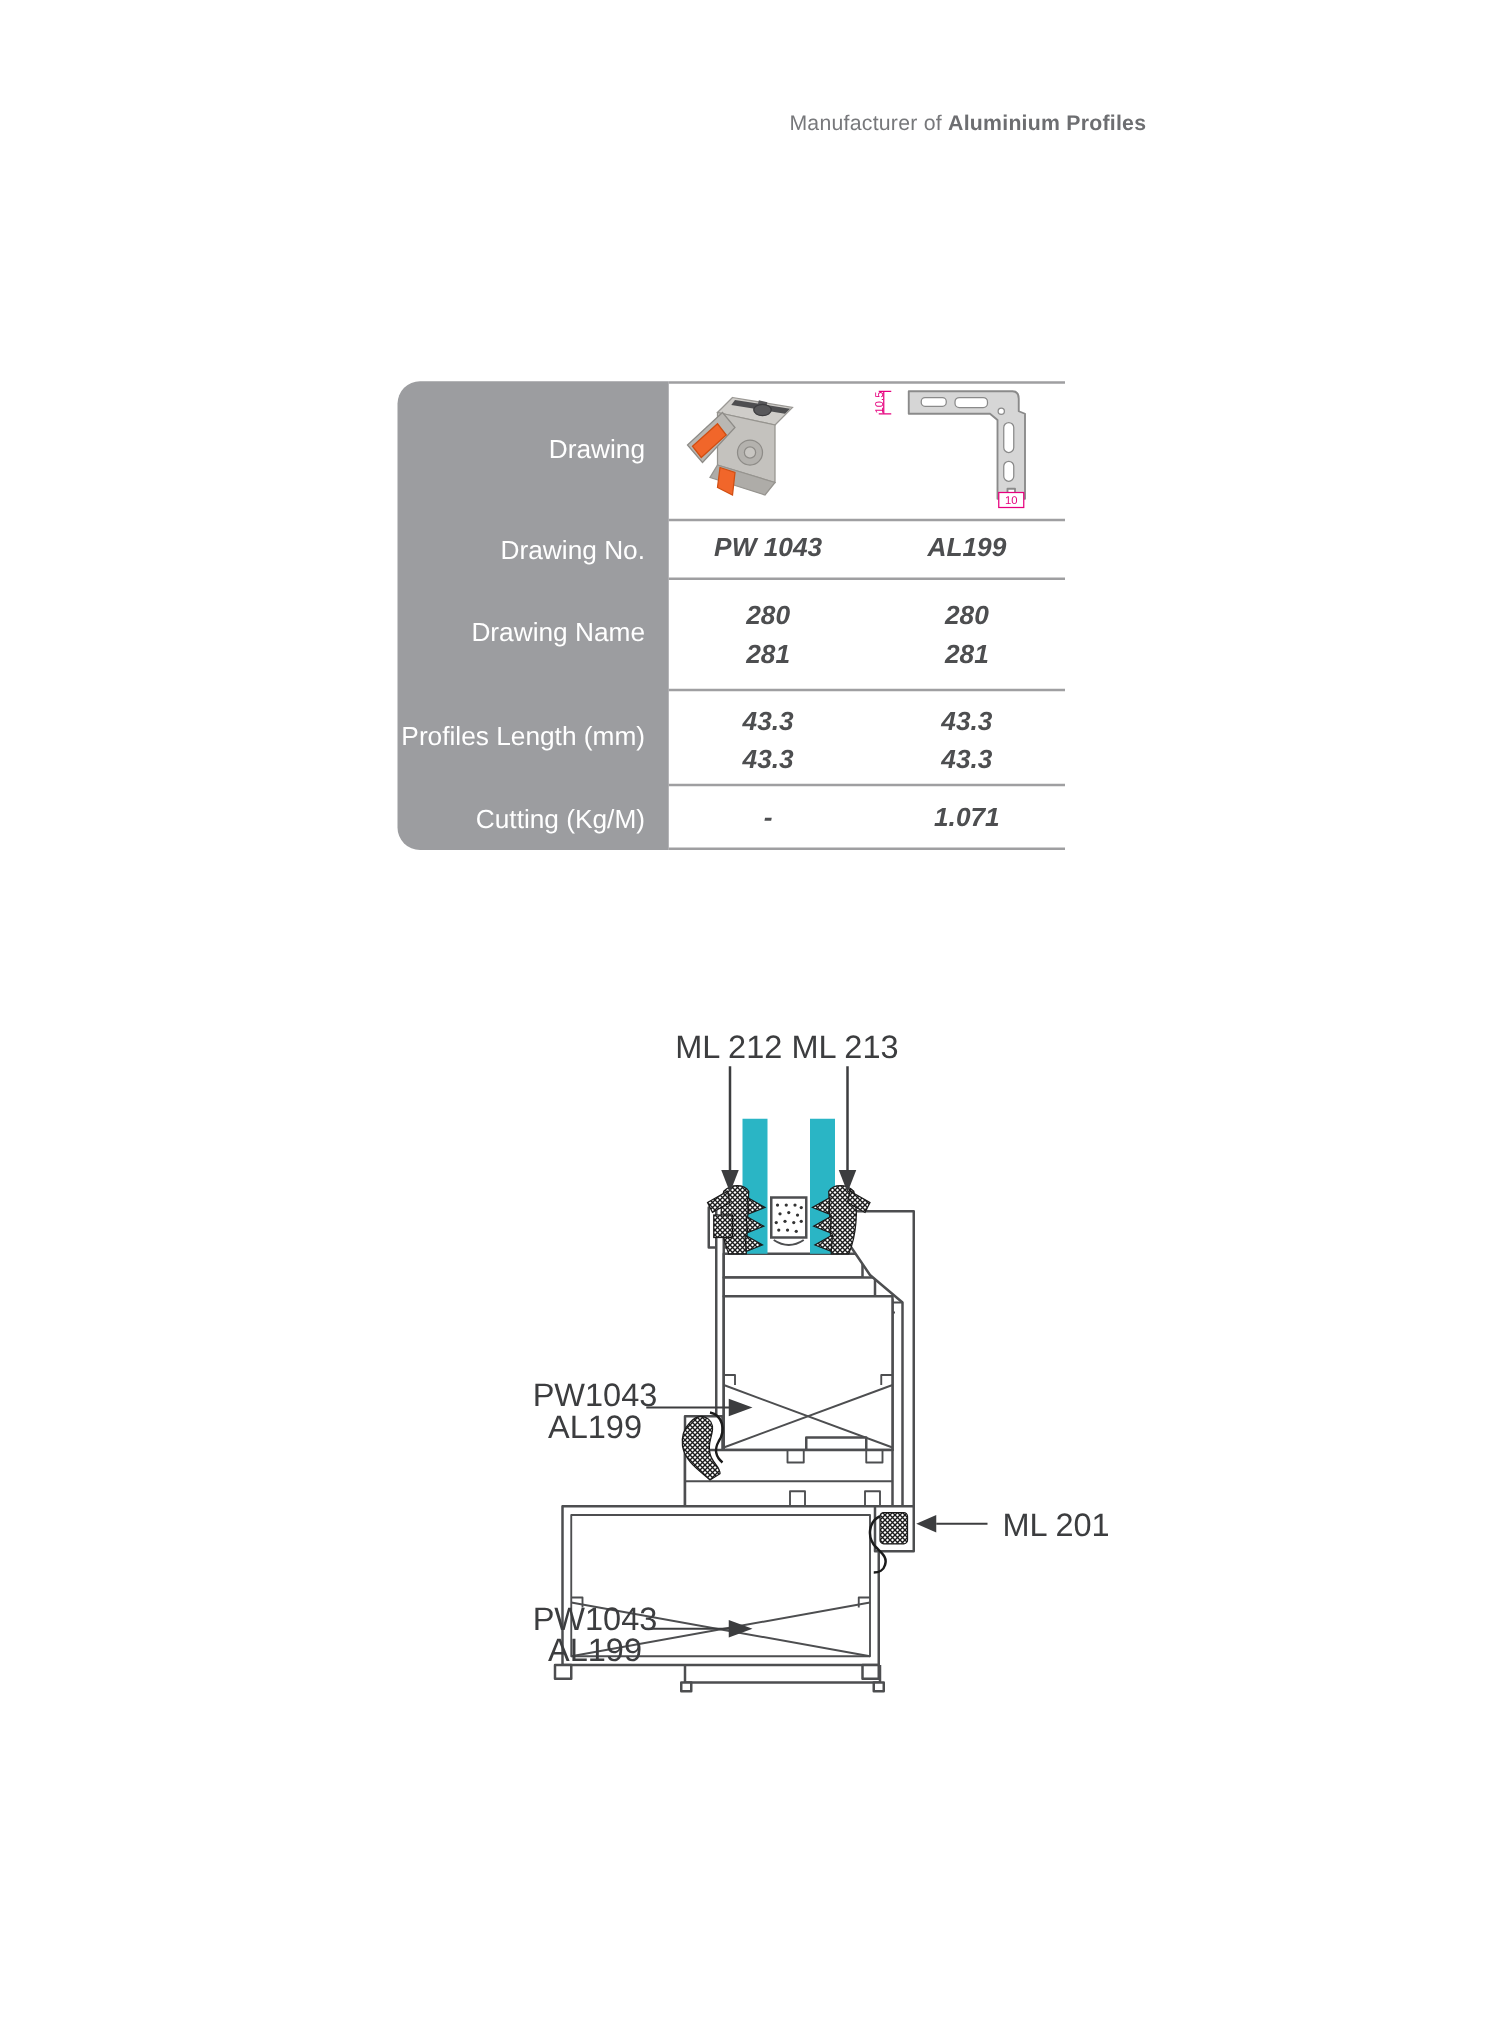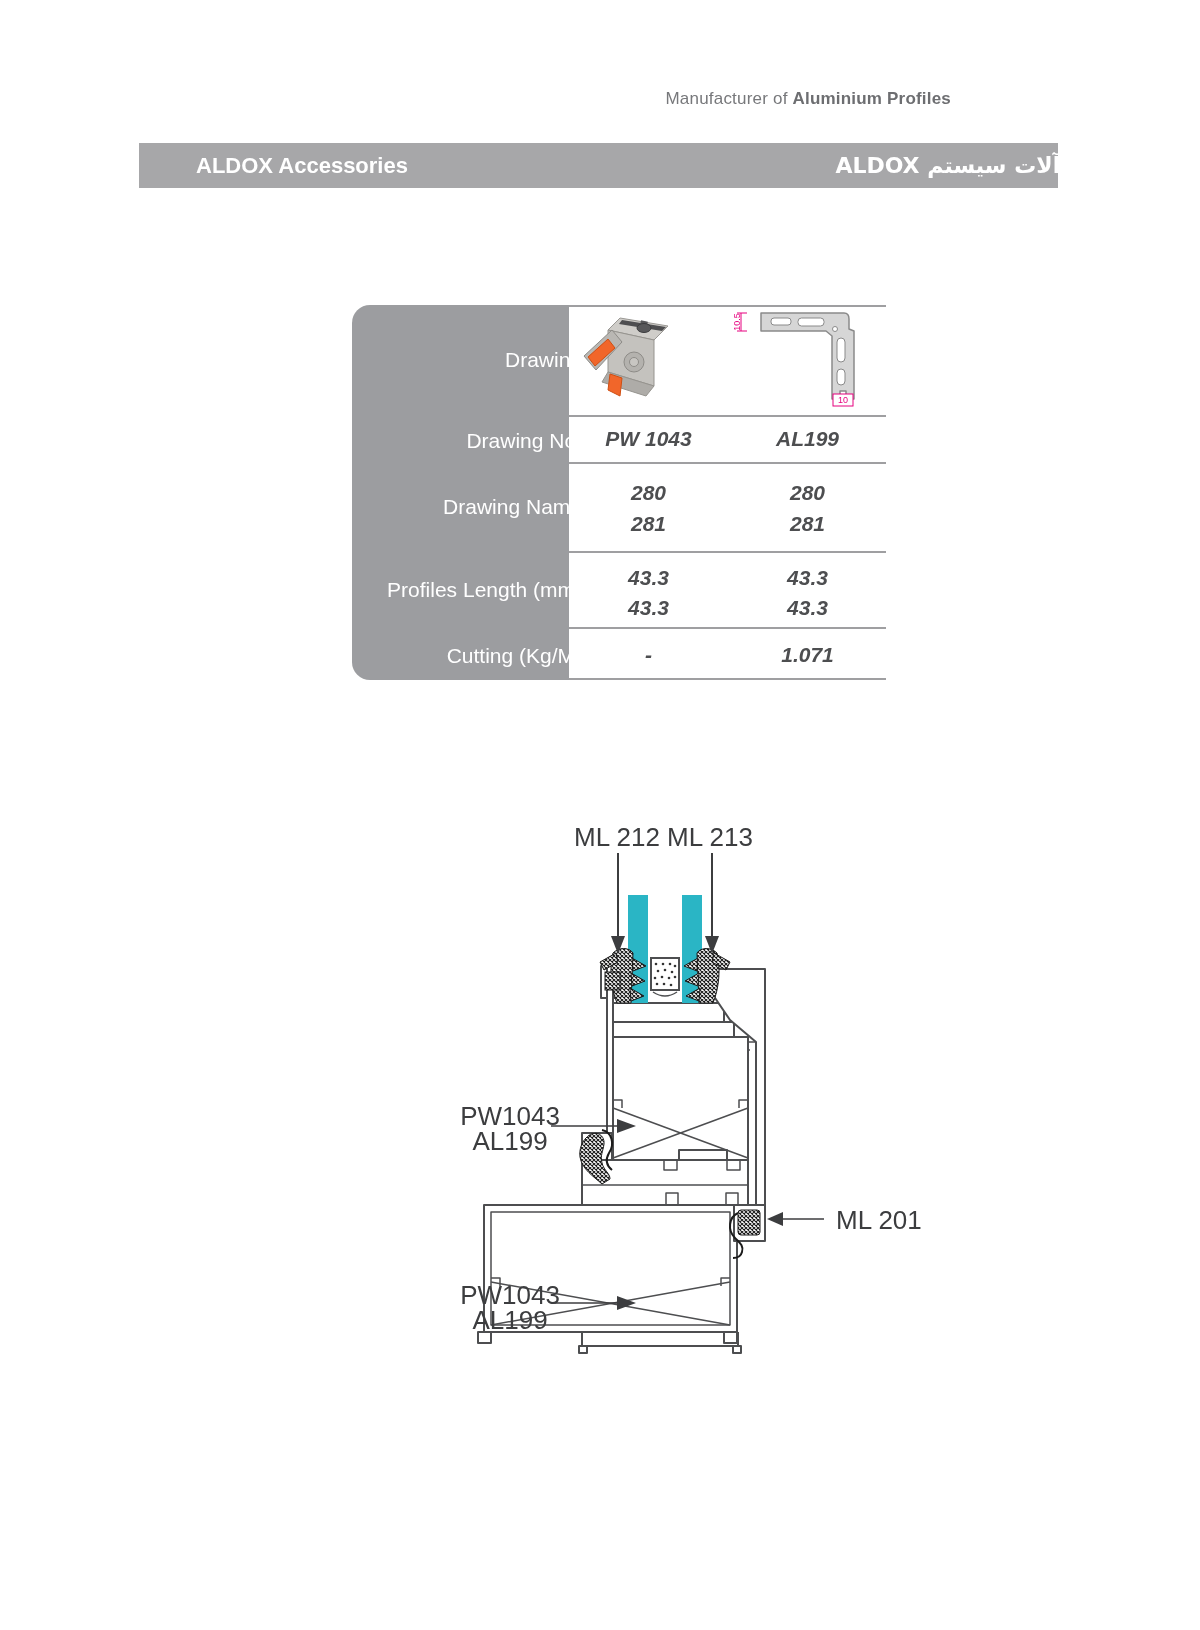--- a/index.html
+++ b/index.html
@@ -1,48 +1,44 @@
 <!DOCTYPE html>
 <html><head>
 <meta charset="utf-8">
 <style>
   html,body{margin:0;padding:0;background:#ffffff;}
   #page{position:relative;width:1024px;height:1630px;background:#ffffff;overflow:hidden;
-        font-family:"Liberation Sans",sans-serif;margin-left:34px;}
+        font-family:"Liberation Sans",sans-serif;}
   
   .tagline{position:absolute;top:89px;right:107px;font-size:17px;color:#77787b;letter-spacing:.2px;}
   .tagline b{font-weight:bold;color:#6d6e71;}
   
   .titlebar{position:absolute;left:105px;top:143px;width:989px;height:45px;background:#a7a7a9;
             display:flex;align-items:center;justify-content:space-between;}
   .titlebar .left{margin-left:57px;color:#ffffff;font-weight:bold;font-size:22px;}
   .titlebar .right{margin-right:11px;color:#ffffff;font-weight:bold;font-size:22px;
                    font-family:"DejaVu Sans","Liberation Sans",sans-serif;direction:rtl;}
   
   .spec{position:absolute;left:318px;top:305px;width:534px;height:375px;}
   .spec .panel{position:absolute;left:0;top:0;width:217px;height:375px;background:#9c9da0;
                border-radius:18px 0 0 18px;}
   .rowlabel{position:absolute;left:0;width:198px;text-align:right;color:#ffffff;font-size:21px;
-            white-space:nowrap;padding-left:32px;}
+            white-space:nowrap;}
   .hline{position:absolute;height:2px;background:#9f9fa1;left:217px;width:317px;}
   .cell{position:absolute;font-weight:bold;color:#4d4e50;font-size:21px;text-align:center;width:159px;font-style:italic;}
   .col1{left:217px;} .col2{left:376px;}
   svg text{font-family:"Liberation Sans",sans-serif;}
 </style>
 </head>
 <body>
 
 <div id="page">
 
   <div class="tagline"><span>Manufacturer of </span><b>Aluminium Profiles</b></div>
 
-  <div class="titlebar">
-    <div class="left">ALDOX Accessories</div>
-    <div class="right"><span>یراق آلات سیستم</span>&nbsp;<span style="direction:ltr;unicode-bidi:embed">ALDOX</span></div>
-  </div>
 
   <div class="spec">
     <div class="panel"></div>
 
     <div class="rowlabel" style="top:43px">Drawing</div>
     <div class="rowlabel" style="top:124px">Drawing No.</div>
     <div class="rowlabel" style="top:190px">Drawing Name</div>
     <div class="rowlabel" style="top:273px">Profiles Length (mm)</div>
     <div class="rowlabel" style="top:339px">Cutting (Kg/M)</div>
 

